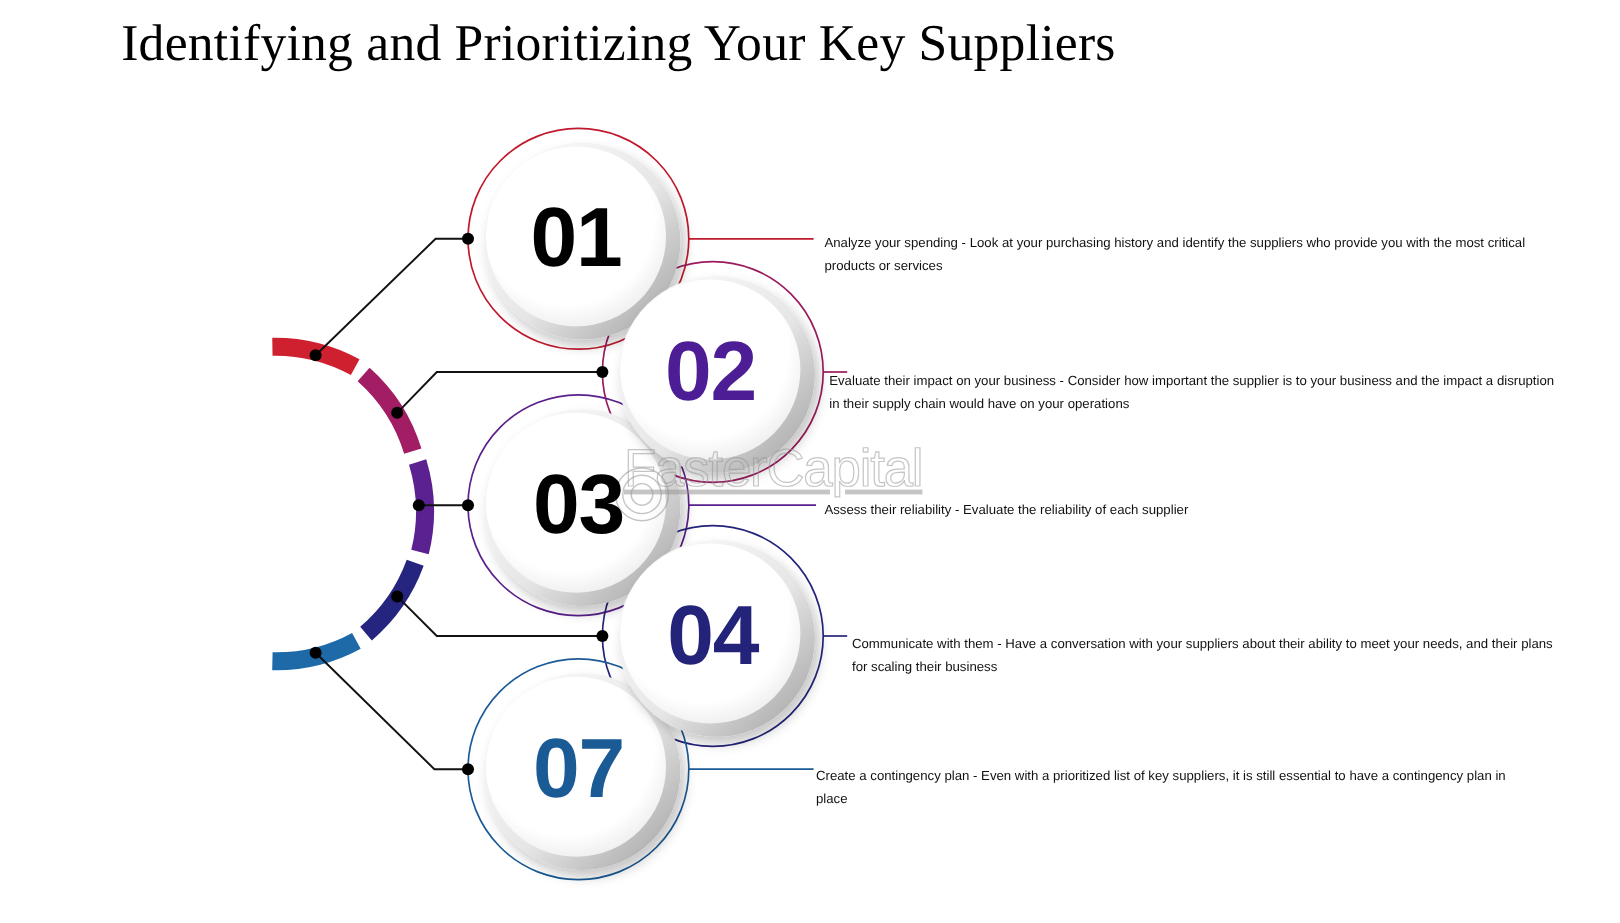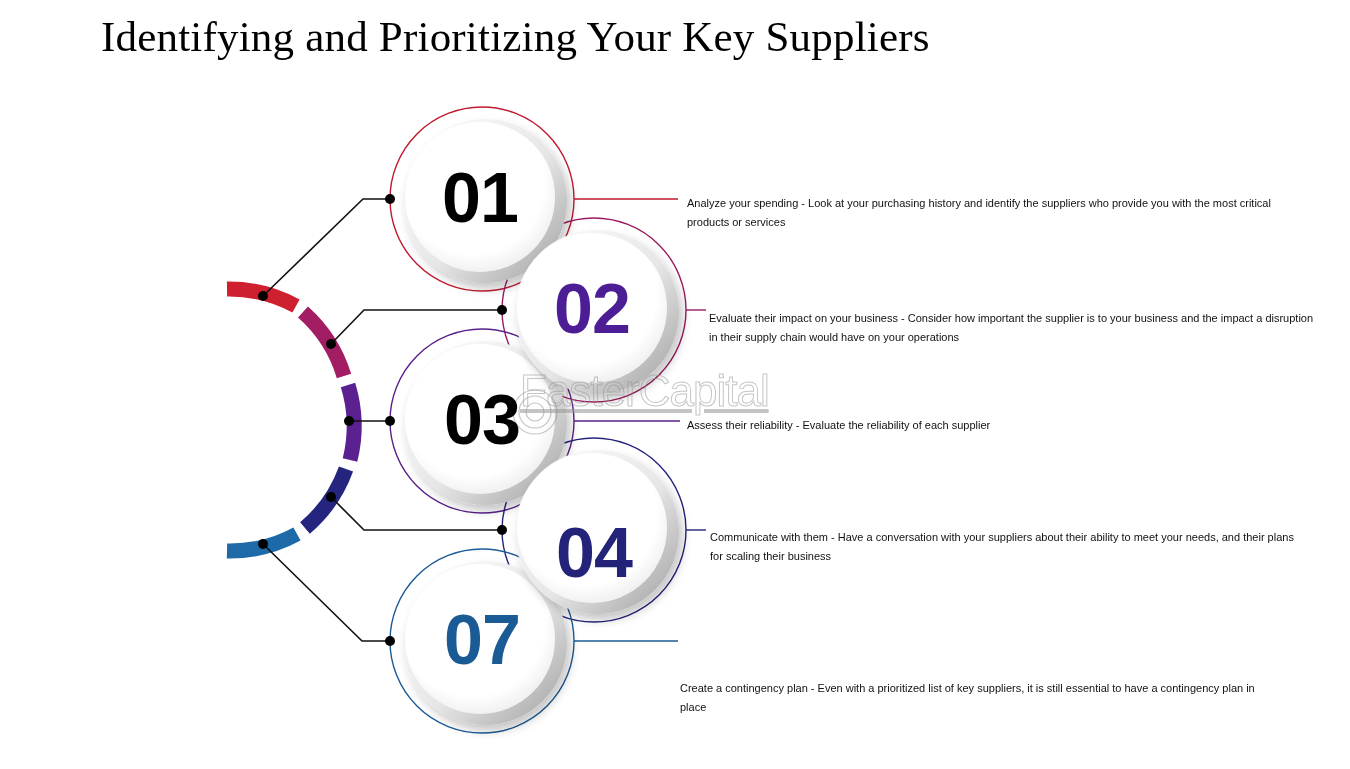--- a/index.html
+++ b/index.html
@@ -119,20 +119,20 @@
     <circle cx="535" cy="412" r="16"></circle>
     <circle cx="535" cy="412" r="9"></circle>
   </g>
 </svg>
 
 <div class="watermark">FasterCapital</div>
 
 <div class="num" style="left:400px; top:163px; color:#000000;">01</div>
 <div class="num" style="left:512px; top:274px; color:#4c1d95;">02</div>
 <div class="num" style="left:402px; top:385px; color:#000000;">03</div>
-<div class="num" style="left:514px; top:494px; color:#23237a;margin-top:24px;">04</div>
+<div class="num" style="left:514px; top:494px; color:#23237a;">04</div>
 <div class="num" style="left:402px; top:605px; color:#1a5a95;">07</div>
 
 <div class="step-text" style="left:687px; top:194px; width:610px;">Analyze your spending - Look at your purchasing history and identify the suppliers who provide you with the most critical products or services</div>
-<div class="step-text" style="left:709px; top:309px; width:615px;">Evaluate their impact on your business - Consider how important the supplier is to your business and the impact a disruption in their supply chain would have on your operations</div>
+<div class="step-text" style="left:691px; top:309px; width:615px;">Evaluate their impact on your business - Consider how important the supplier is to your business and the impact a disruption in their supply chain would have on your operations</div>
 <div class="step-text" style="left:687px; top:416px; width:620px;">Assess their reliability - Evaluate the reliability of each supplier</div>
 <div class="step-text" style="left:710px; top:528px; width:590px;">Communicate with them - Have a conversation with your suppliers about their ability to meet your needs, and their plans for scaling their business</div>
-<div class="step-text" style="left:680px; top:638px; width:590px;margin-top:41px;">Create a contingency plan - Even with a prioritized list of key suppliers, it is still essential to have a contingency plan in place</div>
+<div class="step-text" style="left:680px; top:638px; width:590px;">Create a contingency plan - Even with a prioritized list of key suppliers, it is still essential to have a contingency plan in place</div>
 
 </body></html>

